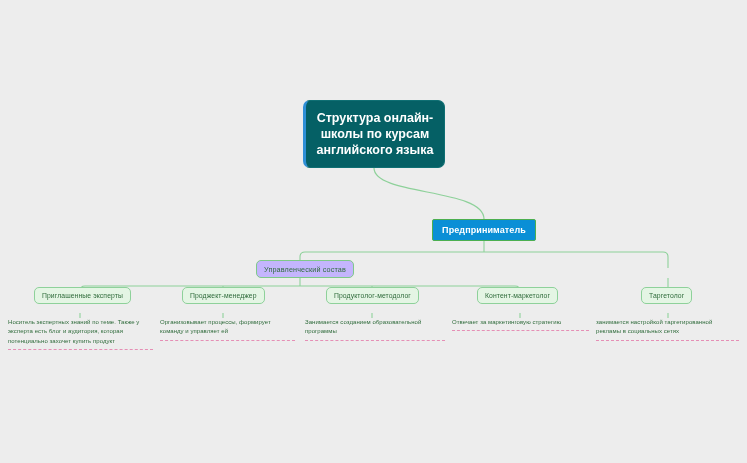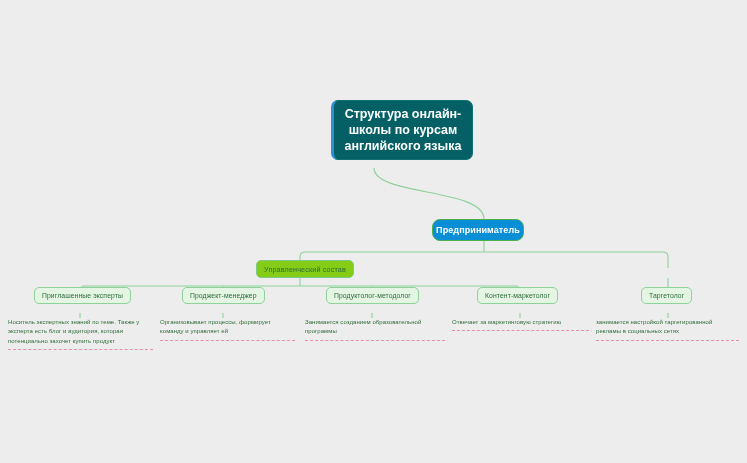--- a/index.html
+++ b/index.html
@@ -37,50 +37,49 @@
     display: flex;
     align-items: center;
     justify-content: center;
     text-align: center;
   }
 
   .node-root {
     left: 303px;
     top: 100px;
     width: 142px;
-    height: 60px;
+    height: 68px;
     background: #056065;
     border: 1px solid #0f6f73;
     border-left: 3px solid #2f8fd6;
     border-radius: 7px;
     color: #ffffff;
     font-size: 12.5px;
     font-weight: bold;
     line-height: 16px;
     padding: 4px 8px;
-    margin-left: 28px;
   }
 
   .node-l1 {
     left: 432px;
     top: 219px;
-    width: 92px;
+    width: 104px;
     height: 22px;
     background: #0a8fd6;
     border: 1.5px solid #4caf50;
-    border-radius: 8px;
+    border-radius: 2px;
     color: #ffffff;
     font-size: 9px;
     font-weight: bold;
     letter-spacing: .1px;
   }
 
   .node-l2 {
     height: 18px;
-    background: #84cc16;
+    background: #c4b5fd;
     border: 1px solid #7fc98a;
     border-radius: 5px;
     color: #2f6b3b;
     font-size: 7.2px;
     padding: 0 7px;
     letter-spacing: .15px;
   }
 
   .node-l3 {
     height: 17px;

